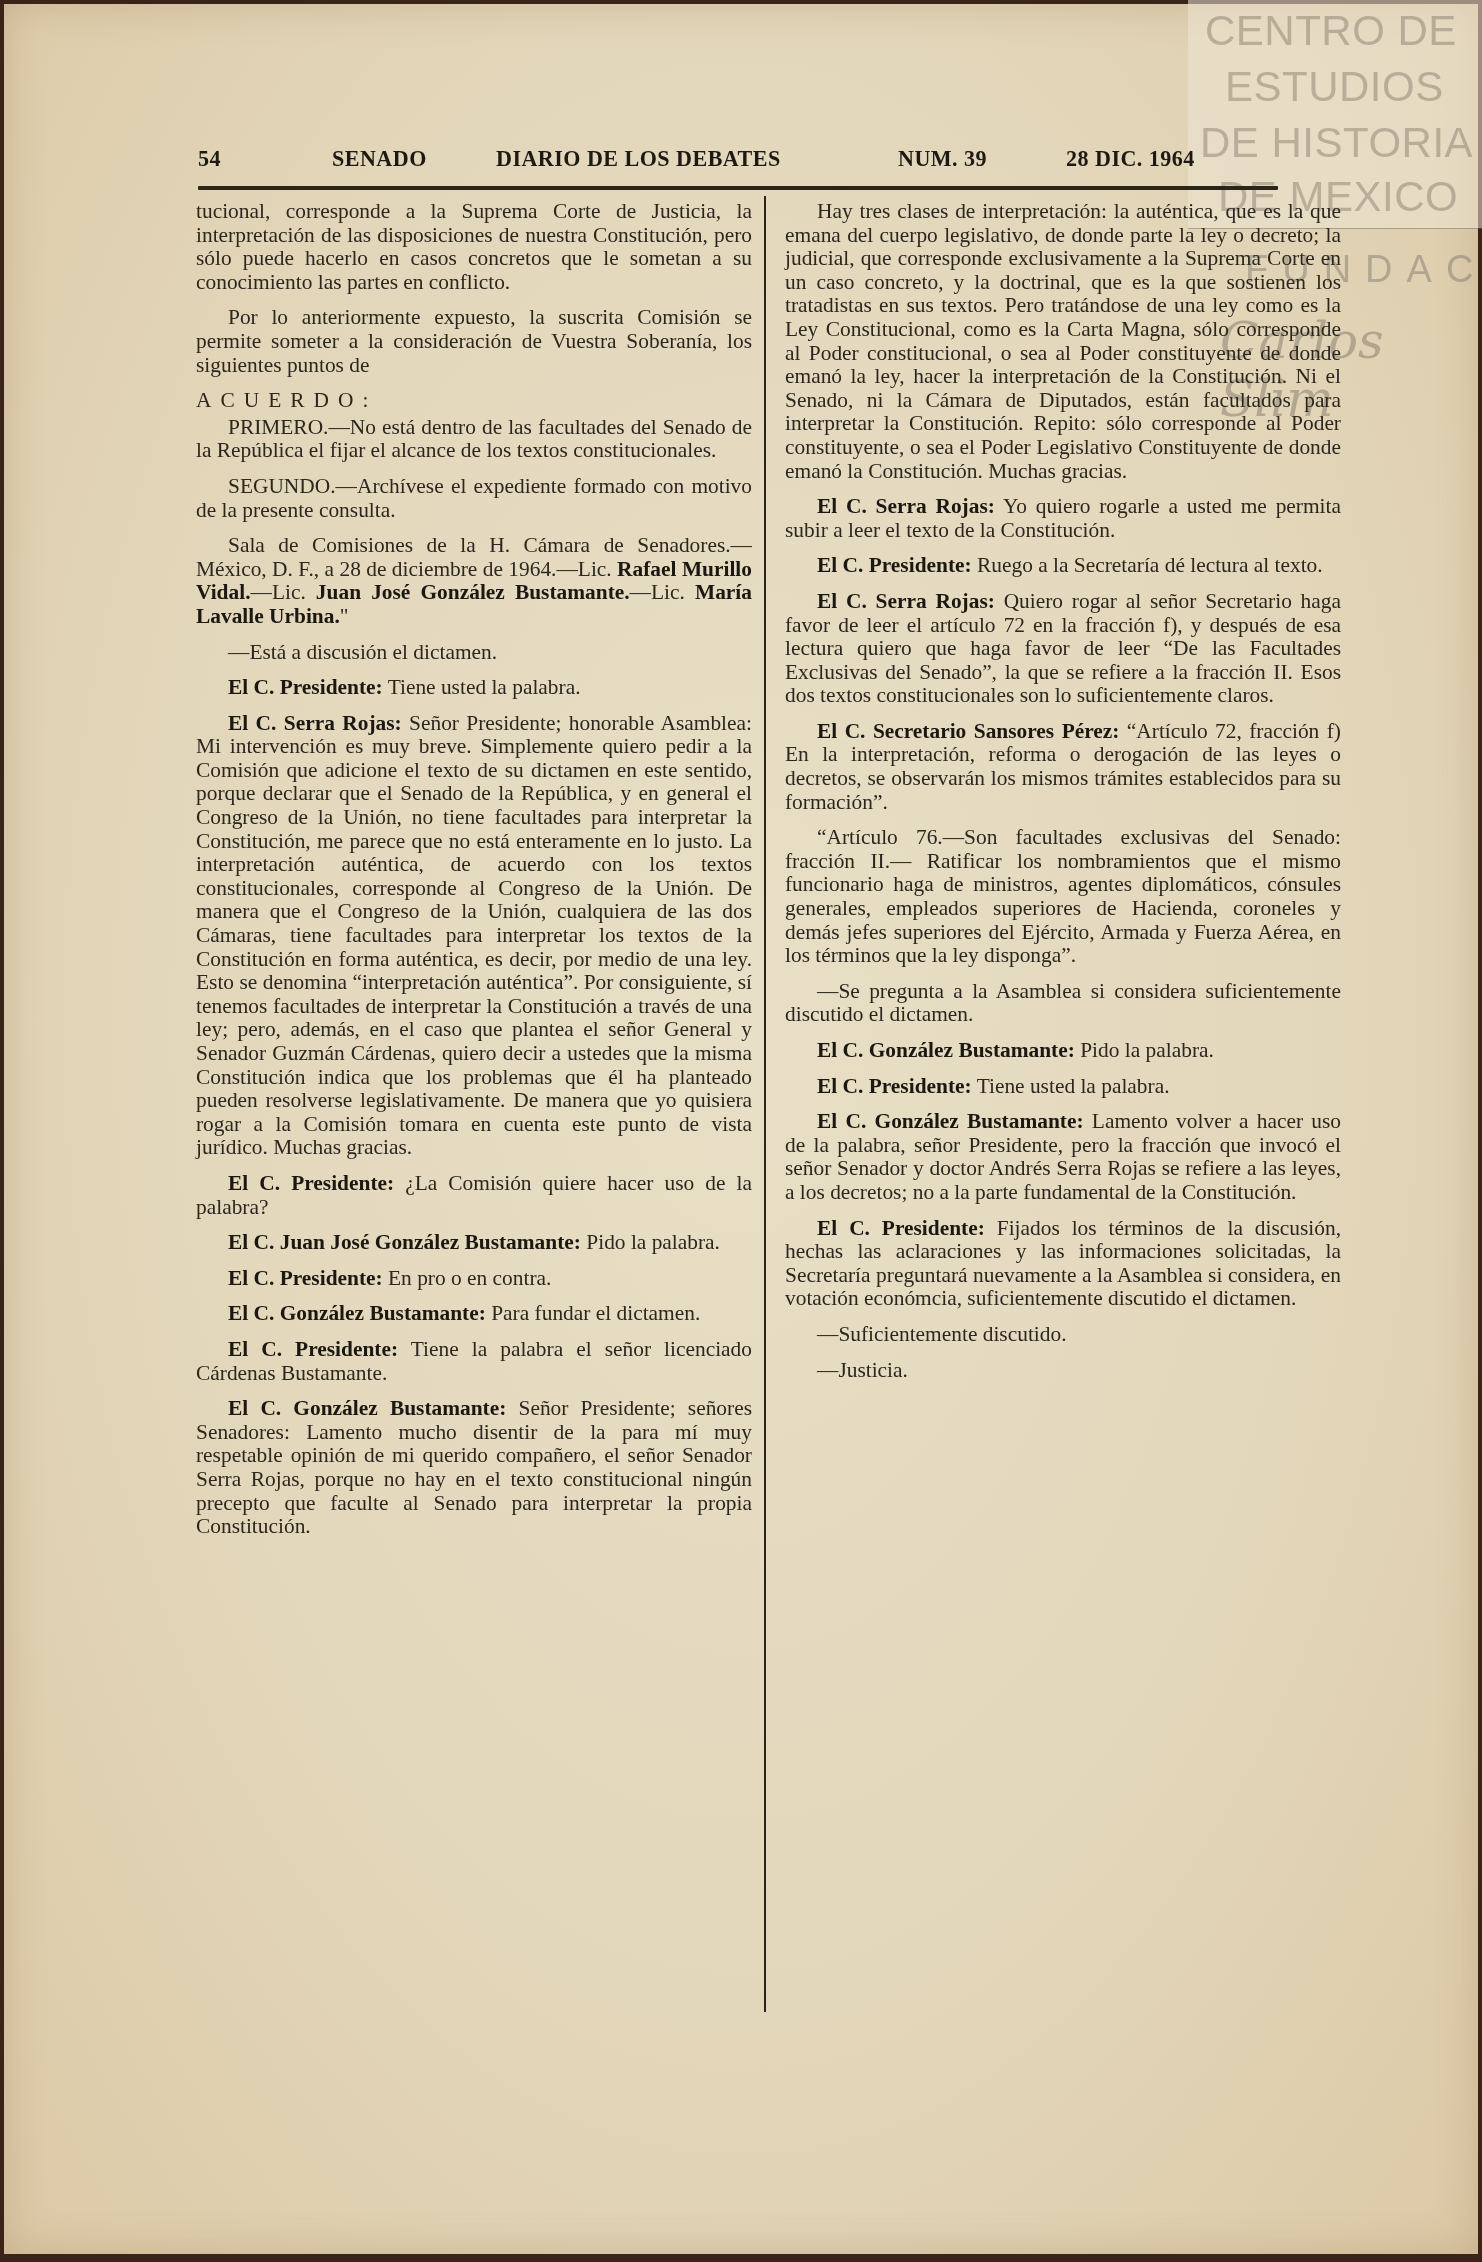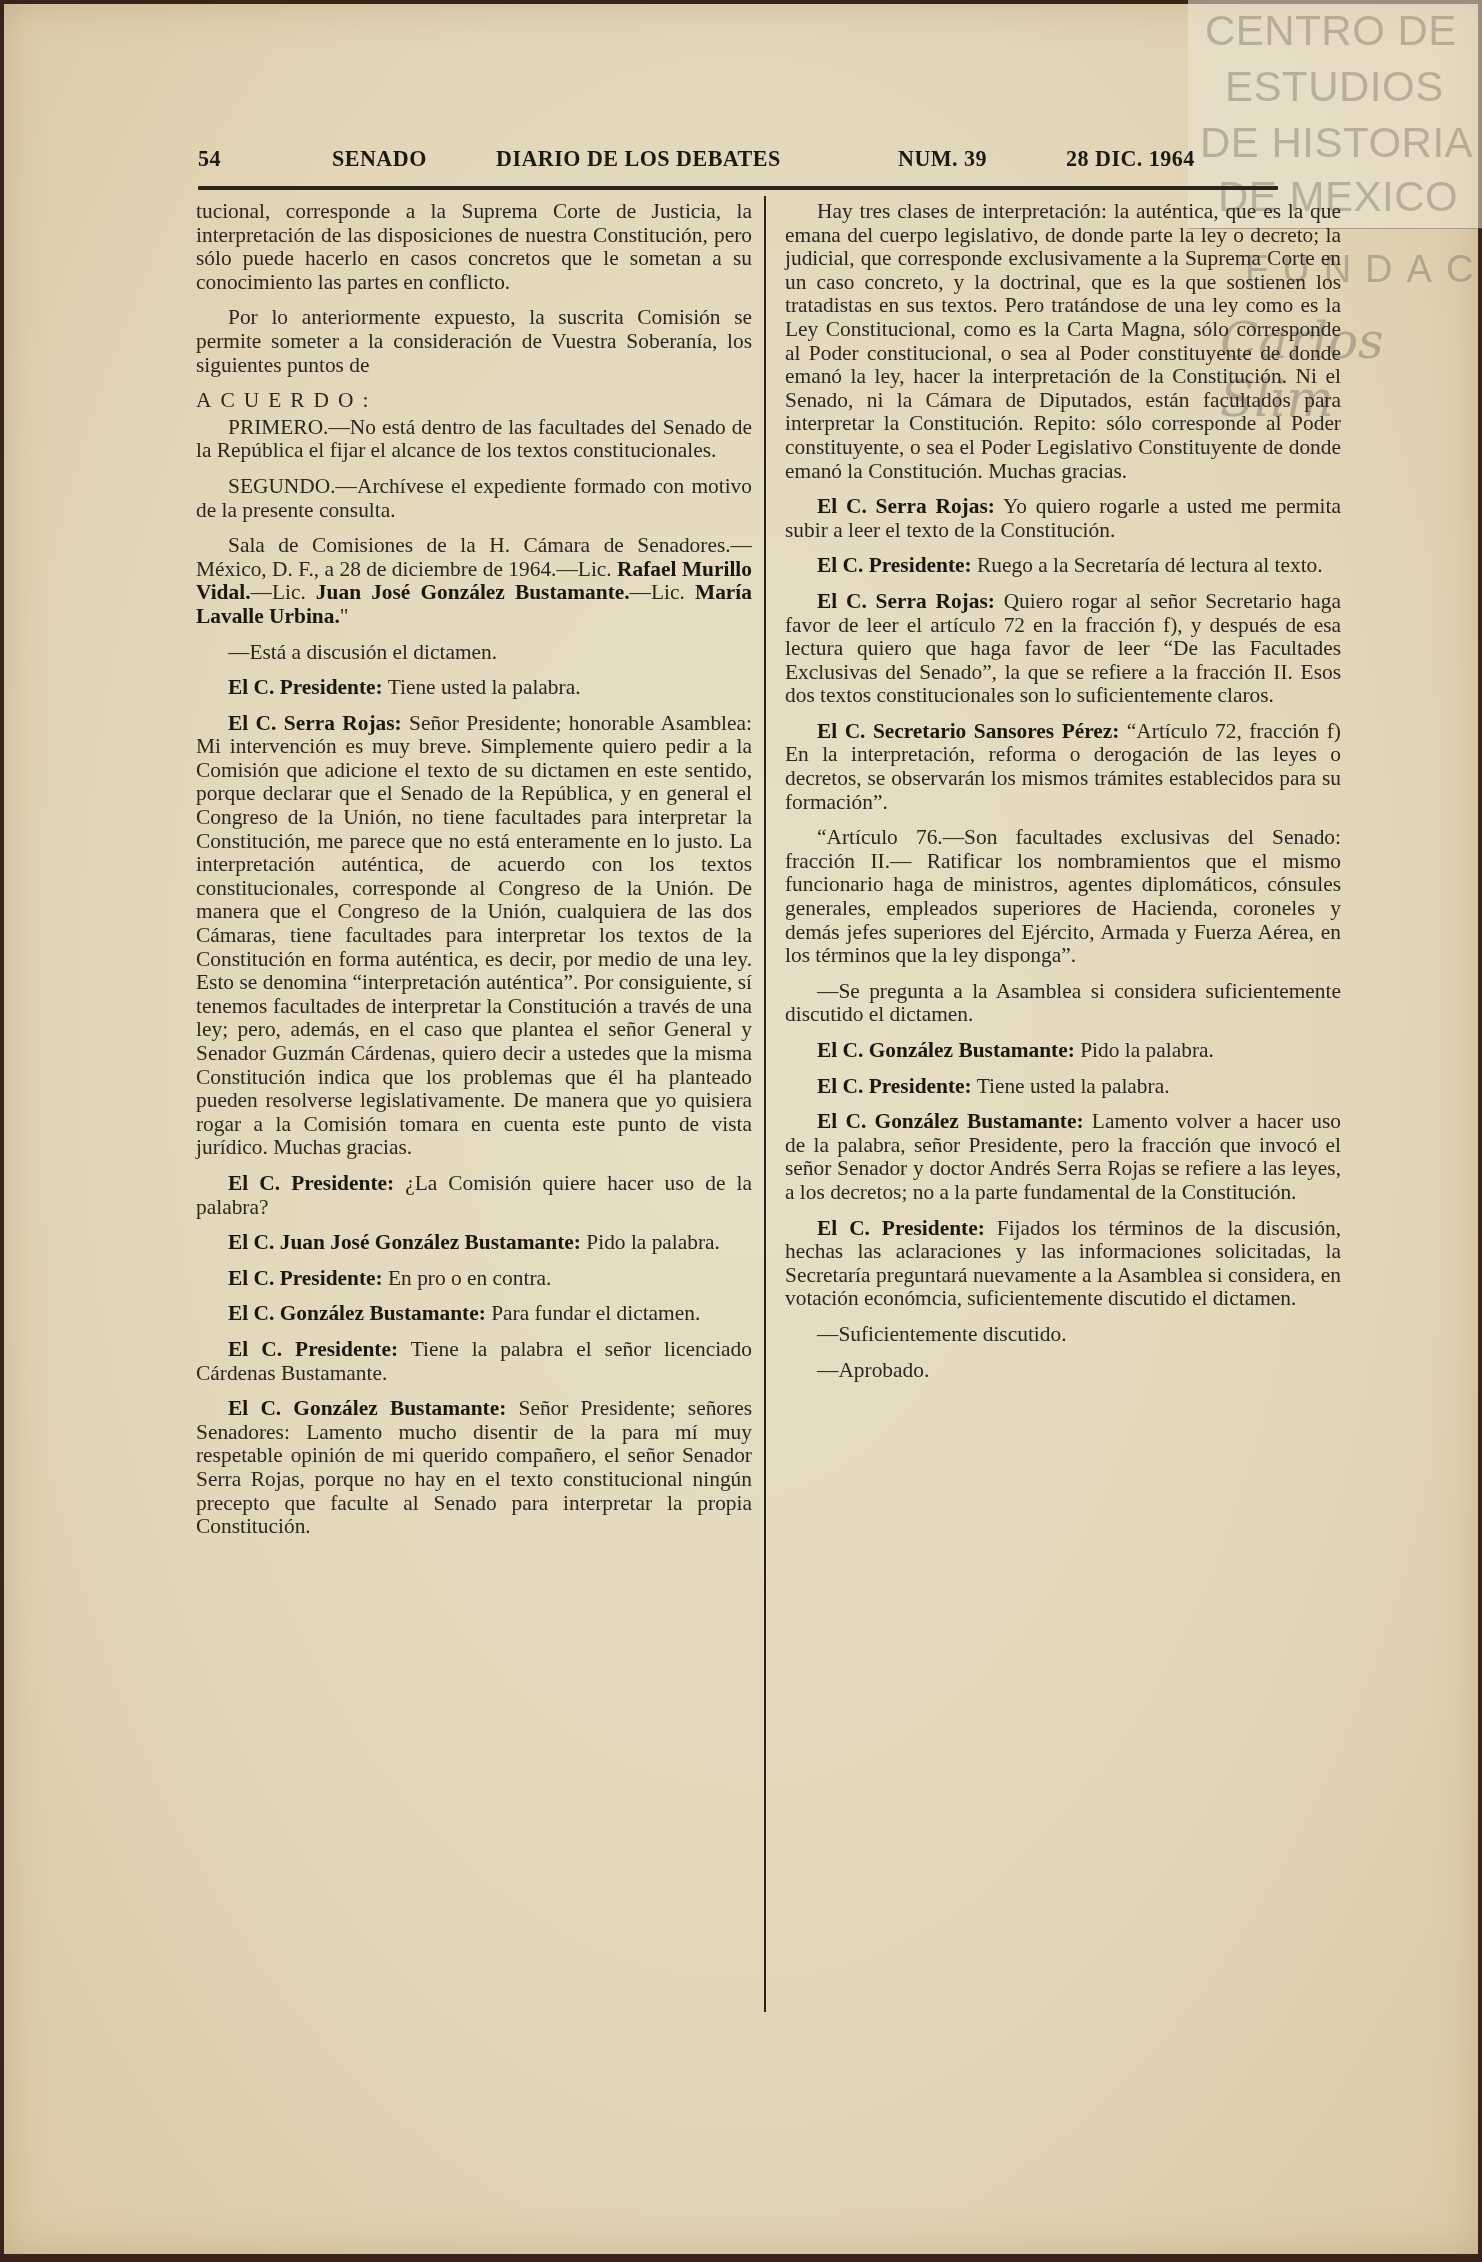--- a/index.html
+++ b/index.html
@@ -119,16 +119,16 @@
     <p class="p"><b>El C. Presidente:</b><span> Ruego a la Secretaría dé lectura al texto.</span></p>
     <p class="p"><b>El C. Serra Rojas:</b><span> Quiero rogar al señor Secretario haga favor de leer el artículo 72 en la fracción f), y después de esa lectura quiero que haga favor de leer “De las Facultades Exclusivas del Senado”, la que se refiere a la fracción II. Esos dos textos constitucionales son lo suficientemente claros.</span></p>
     <p class="p"><b>El C. Secretario Sansores Pérez:</b><span> “Artículo 72, fracción f) En la interpretación, reforma o derogación de las leyes o decretos, se observarán los mismos trámites establecidos para su formación”.</span></p>
     <p class="p"><span>“Artículo 76.—Son facultades exclusivas del Senado: fracción II.— Ratificar los nombramientos que el mismo funcionario haga de ministros, agentes diplomáticos, cónsules generales, empleados superiores de Hacienda, coroneles y demás jefes superiores del Ejército, Armada y Fuerza Aérea, en los términos que la ley disponga”.</span></p>
     <p class="p"><span>—Se pregunta a la Asamblea si considera suficientemente discutido el dictamen.</span></p>
     <p class="p"><b>El C. González Bustamante:</b><span> Pido la palabra.</span></p>
     <p class="p"><b>El C. Presidente:</b><span> Tiene usted la palabra.</span></p>
     <p class="p"><b>El C. González Bustamante:</b><span> Lamento volver a hacer uso de la palabra, señor Presidente, pero la fracción que invocó el señor Senador y doctor Andrés Serra Rojas se refiere a las leyes, a los decretos; no a la parte fundamental de la Constitución.</span></p>
     <p class="p"><b>El C. Presidente:</b><span> Fijados los términos de la discusión, hechas las aclaraciones y las informaciones solicitadas, la Secretaría preguntará nuevamente a la Asamblea si considera, en votación económcia, suficientemente discutido el dictamen.</span></p>
     <p class="p"><span>—Suficientemente discutido.</span></p>
-    <p class="p"><span>—Aprobado.</span></p>
+    <p class="p"><span>—Justicia.</span></p>
   </div>
 
 <div class="bottom-edge"></div>
 
 </body></html>

